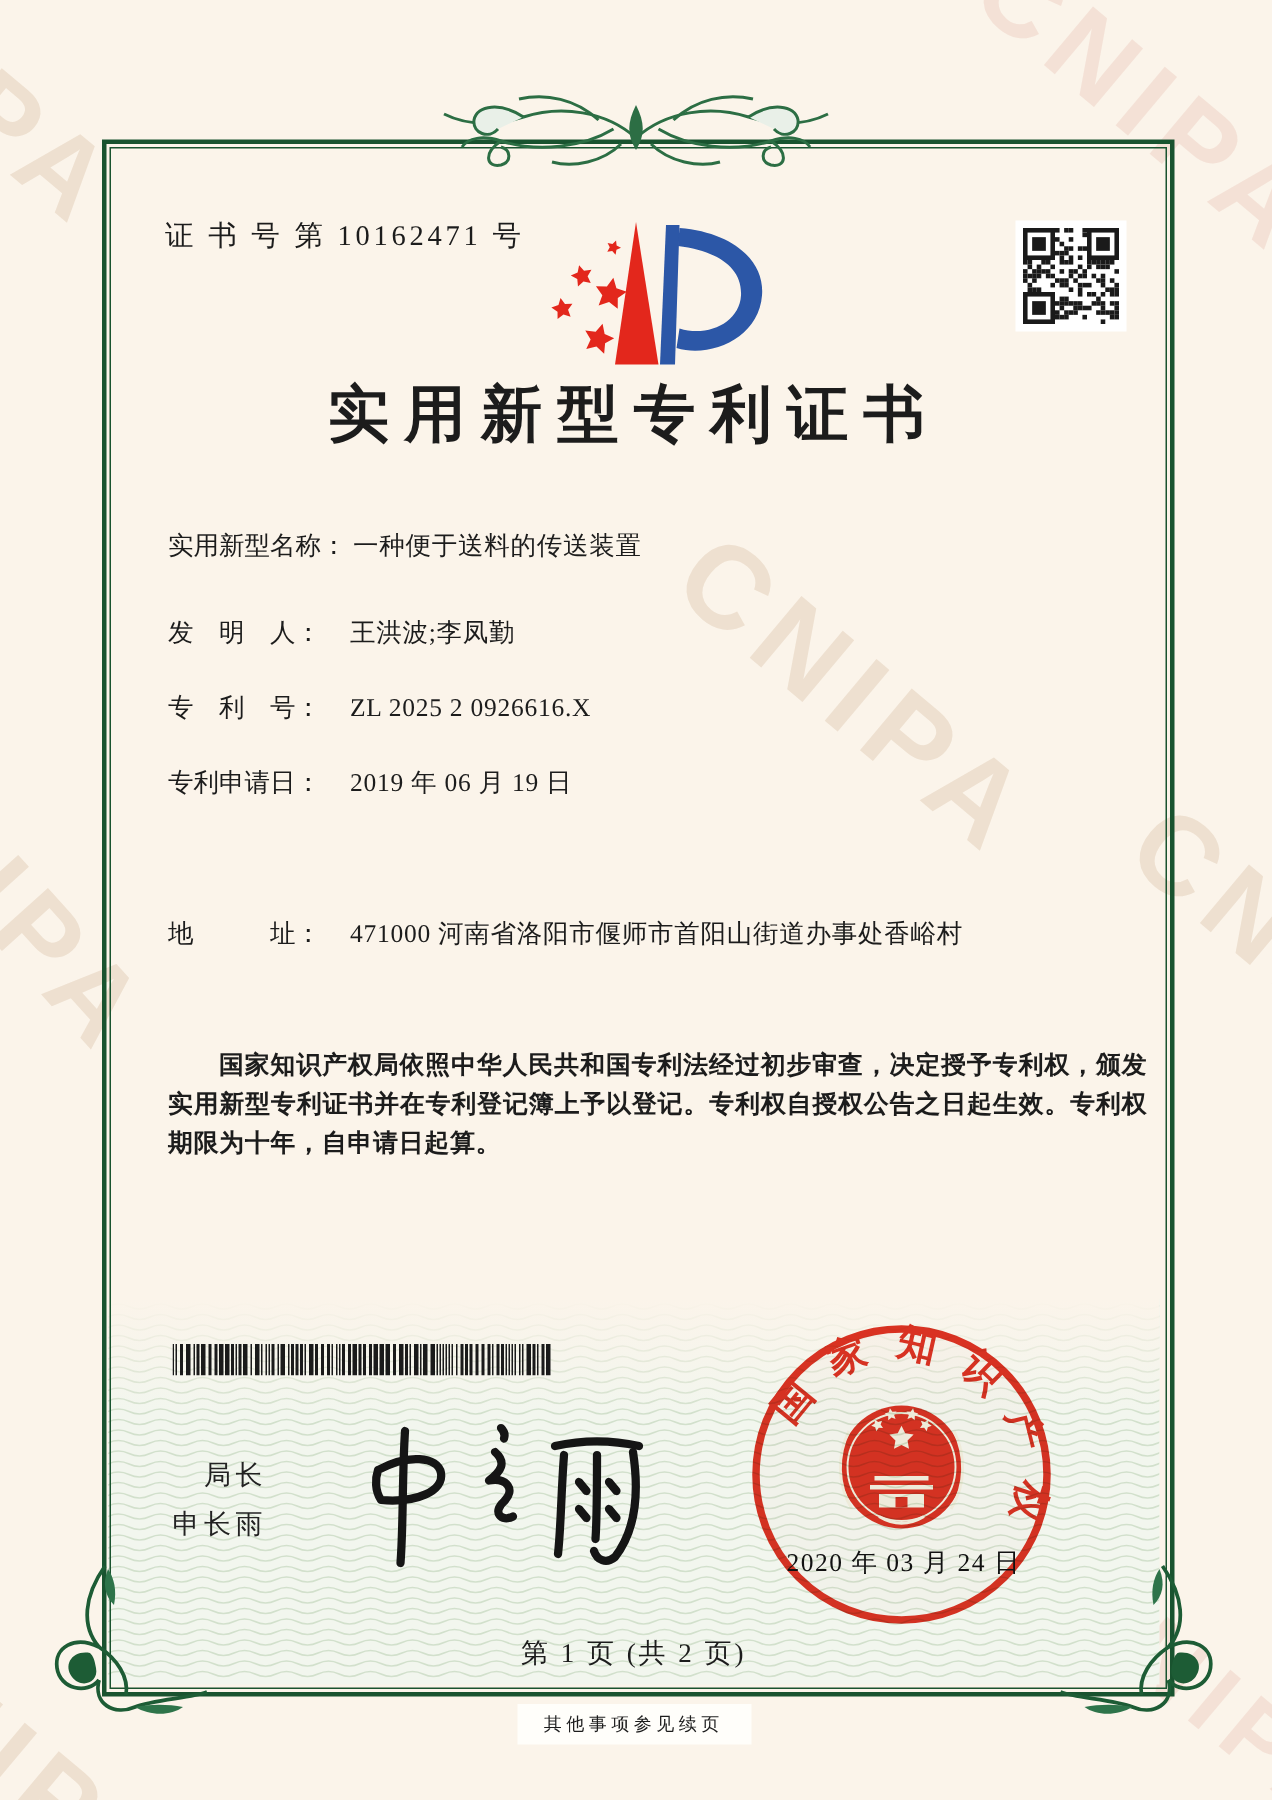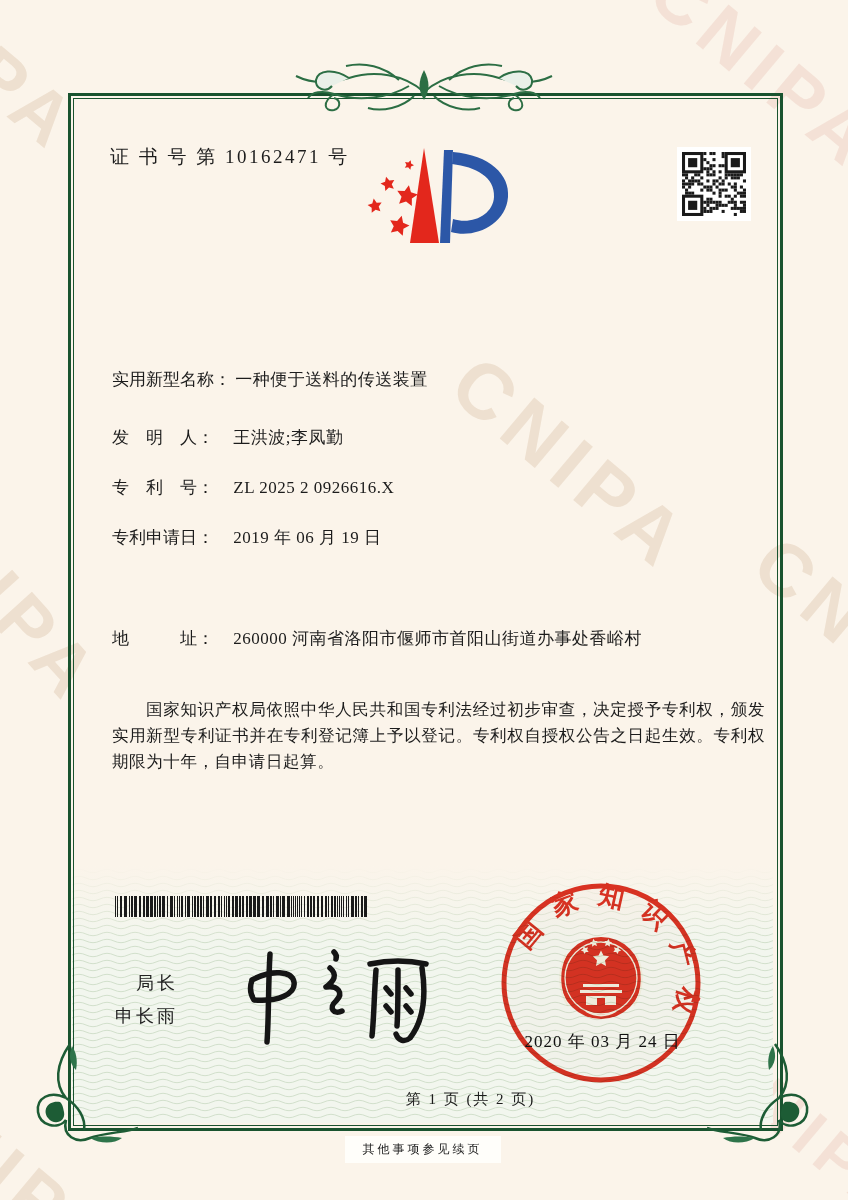--- a/index.html
+++ b/index.html
@@ -39,35 +39,35 @@
   .fl-top{left:272px;top:61px;}
   .fl-bl{left:26px;top:1036px;}
   .fl-br{left:704px;top:1036px;transform:scaleX(-1);}
   
   .ci{position:absolute;z-index:4;}
   .cert-no{left:110px;top:144px;font-size:19px;letter-spacing:2.5px;}
   .logo{left:352px;top:145px;}
   .qr{left:677px;top:147px;width:74px;height:74px;background:#fff;padding:5px;box-sizing:border-box;}
   .title{left:68px;top:249px;width:709px;text-align:center;
     font-size:41px;font-weight:700;letter-spacing:10px;}
-  .frow{left:112px;width:660px;font-size:17px;height:24px;margin-top:16px;}
+  .frow{left:112px;width:660px;font-size:17px;height:24px;}
   .f-label{display:inline-block;min-width:117px;white-space:pre;}
   .f-value{letter-spacing:.5px;}
   .fpair2{position:absolute;left:340px;top:0;}
   .paras{left:112px;top:697px;width:653px;font-size:16.5px;line-height:1.57;
     letter-spacing:.6px;text-align:justify;}
-  .paras p{margin:0;text-indent:34px;}
+  .paras p{margin:0;text-indent:34px;font-weight:bold;}
   .barcode{left:115px;top:896px;}
   .officer{left:115px;top:967px;font-family:"Liberation Sans","DejaVu Sans",sans-serif;
     font-size:18px;letter-spacing:3px;line-height:33px;color:#222;text-align:right;}
   .signature{left:238px;top:936px;}
   .seal{left:498px;top:880px;z-index:5;mix-blend-mode:multiply;opacity:.96;}
   .seal-date{left:505px;top:1030px;width:195px;text-align:center;font-size:17px;
     letter-spacing:1px;z-index:6;color:#111;}
-  .pagenum{left:68px;top:1090px;width:709px;text-align:center;font-size:15px;letter-spacing:2px;padding-left:48px;}
+  .pagenum{left:68px;top:1090px;width:709px;text-align:center;font-size:18px;letter-spacing:2px;}
   .footnote{left:68px;top:1136px;width:709px;text-align:center;}
   .footnote span{display:inline-block;background:#fffefa;padding:5px 18px;
     font-size:12px;letter-spacing:3px;}
   .hidden-defs{position:absolute;width:0;height:0;overflow:hidden;}
 </style>
 </head>
 <body>
 
 <svg class="hidden-defs" aria-hidden="true">
   <defs>
@@ -316,40 +316,41 @@
         <rect x="6" y="6" width="9" height="9" fill="#1a1a1a"></rect>
         <rect x="42" y="0" width="21" height="21" fill="#1a1a1a"></rect>
         <rect x="45" y="3" width="15" height="15" fill="#ffffff"></rect>
         <rect x="48" y="6" width="9" height="9" fill="#1a1a1a"></rect>
         <rect x="0" y="42" width="21" height="21" fill="#1a1a1a"></rect>
         <rect x="3" y="45" width="15" height="15" fill="#ffffff"></rect>
         <rect x="6" y="48" width="9" height="9" fill="#1a1a1a"></rect>
       </svg>
   </div>
 
+  <div class="ci title">实用新型专利证书</div>
 
   <div class="ci frow" style="top:352px">
     <span class="f-label">实用新型名称：</span>
     <span class="f-value">一种便于送料的传送装置</span>
   </div>
   <div class="ci frow" style="top:410px">
     <span class="f-label">发　明　人：</span>
     <span class="f-value">王洪波;李凤勤</span>
   </div>
   <div class="ci frow" style="top:460px">
     <span class="f-label">专　利　号：</span>
     <span class="f-value">ZL 2025 2 0926616.X</span>
   </div>
   <div class="ci frow" style="top:510px">
     <span class="f-label">专利申请日：</span>
     <span class="f-value">2019 年 06 月 19 日</span>
   </div>
   <div class="ci frow" style="top:611px">
     <span class="f-label">地　　　址：</span>
-    <span class="f-value">260000 河南省洛阳市偃师市首阳山街道办事处香峪村</span>
+    <span class="f-value">471000 河南省洛阳市偃师市首阳山街道办事处香峪村</span>
   </div>
 
   <div class="ci paras">
     <p>国家知识产权局依照中华人民共和国专利法经过初步审查，决定授予专利权，颁发实用新型专利证书并在专利登记簿上予以登记。专利权自授权公告之日起生效。专利权期限为十年，自申请日起算。</p>
   </div>
 
   <div class="ci barcode">
     <svg id="bc-svg" width="254" height="21">
         <rect x="0" y="0" width="1" height="21" fill="#1a1a1a"></rect>
         <rect x="2" y="0" width="1" height="21" fill="#1a1a1a"></rect>

